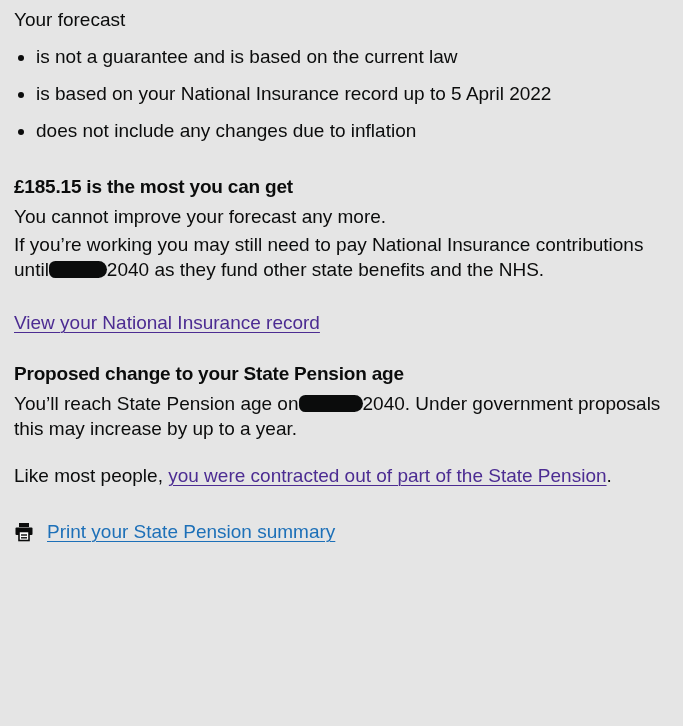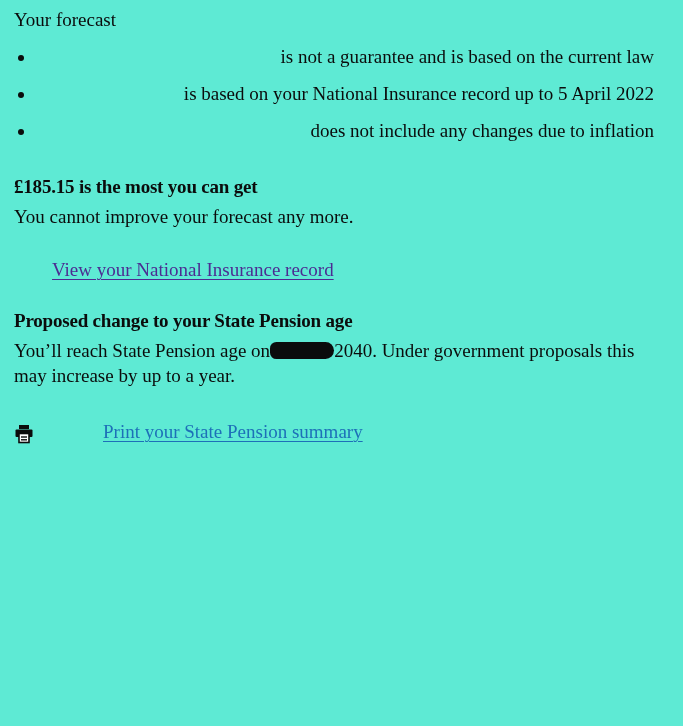--- a/index.html
+++ b/index.html
@@ -13,96 +13,95 @@
     color: var(--text);
     font-family: "Liberation Sans", sans-serif;
     font-size: 19px;
     line-height: 25px;
   }
   .page {
     width: 683px;
     height: 726px;
     padding: 7px 14px 0 14px;
     overflow: hidden;
-    background: #5eead4;
-    font-family: Liberation Serif, serif;
+    background: #e5e5e5;
   }
   p { margin: 0; max-width: 655px; }
   h2 {
     margin: 0;
     font-size: 19px;
     line-height: 28px;
     font-weight: 700;
     letter-spacing: -0.2px;
   }
   ul.bullets {
     margin: 12px 0 8px 0;
     padding-left: 22px;
     max-width: 640px;
-    text-align: right;
   }
   ul.bullets li { margin-bottom: 12px; }
   ul.bullets li:last-child { margin-bottom: 0; }
   a {
     color: var(--link-visited);
     text-decoration: underline;
     text-decoration-thickness: 1px;
     text-underline-offset: 3px;
     cursor: pointer;
-    margin-left: 38px;
   }
   a.blue-link { color: var(--link); }
   .redacted {
     display: inline-block;
     width: 58px;
     height: 17px;
     background: var(--text);
     border-radius: 9px 12px 12px 9px;
     vertical-align: -2px;
   }
   .redacted.r2 { width: 64px; }
   .mt30 { margin-top: 30px; }
   .mt28 { margin-top: 28px; }
   .mt25 { margin-top: 25px; }
   .mt22 { margin-top: 22px; }
   .mt20 { margin-top: 3px; }
   .print-row {
     margin-top: 31px;
     display: flex;
-    align-items: flex-end;
-    gap: 31px;
+    align-items: center;
+    gap: 13px;
   }
   .print-icon { flex: 0 0 auto; display: inline-flex; }
 </style>
 </head>
 <body>
 
 <div class="page">
 
   <p>Your forecast</p>
 
   <ul class="bullets">
     <li>is not a guarantee and is based on the current law</li>
     <li>is based on your National Insurance record up to 5 April 2022</li>
     <li>does not include any changes due to inflation</li>
   </ul>
 
   <h2 class="mt30">£185.15 is the most you can get</h2>
 
   <p class="mt20">You cannot improve your forecast any more.</p>
 
+  <p class="mt20"><span>If you’re working you may still need to pay National Insurance contributions until</span><span class="redacted"></span><span>2040 as they fund other state benefits and the NHS.</span></p>
 
   <p class="mt28"><a href="#">View your National Insurance record</a></p>
 
 
   <h2 class="mt25">Proposed change to your State Pension age</h2>
 
   <p class="mt20"><span>You’ll reach State Pension age on</span><span class="redacted r2"></span><span>2040. Under government proposals this may increase by up to a year.</span></p>
 
 
+  <p class="mt22"><span>Like most people, </span><a href="#">you were contracted out of part of the State Pension</a><span>.</span></p>
 
   <div class="print-row">
     <span class="print-icon">
       <svg width="20" height="20" viewBox="0 0 20 20" aria-hidden="true">
         <rect x="5" y="1" width="10" height="4" fill="#0b0c0c"></rect>
         <rect x="1.5" y="5.5" width="17" height="7.5" rx="1" fill="#0b0c0c"></rect>
         <rect x="5" y="9.5" width="10" height="9" fill="#ffffff" stroke="#0b0c0c" stroke-width="1.6"></rect>
         <line x1="7" y1="13" x2="13" y2="13" stroke="#0b0c0c" stroke-width="1.4"></line>
         <line x1="7" y1="15.8" x2="13" y2="15.8" stroke="#0b0c0c" stroke-width="1.4"></line>
       </svg>

